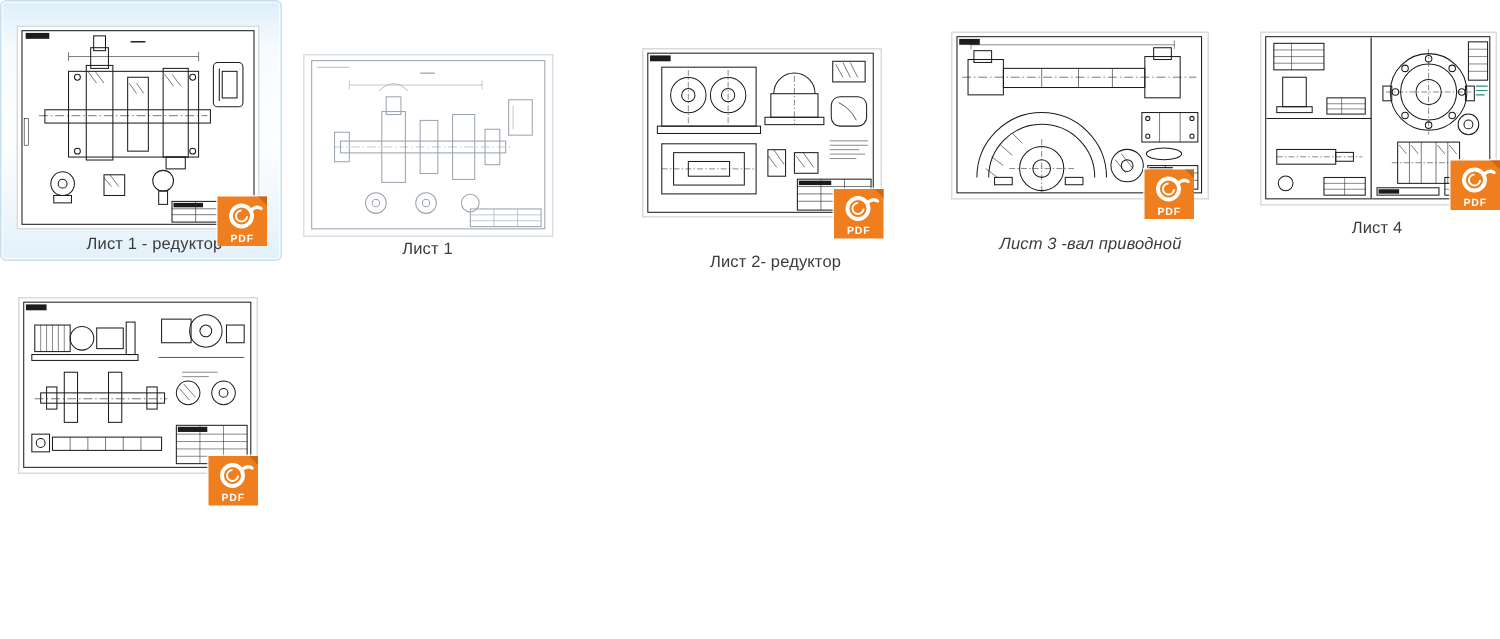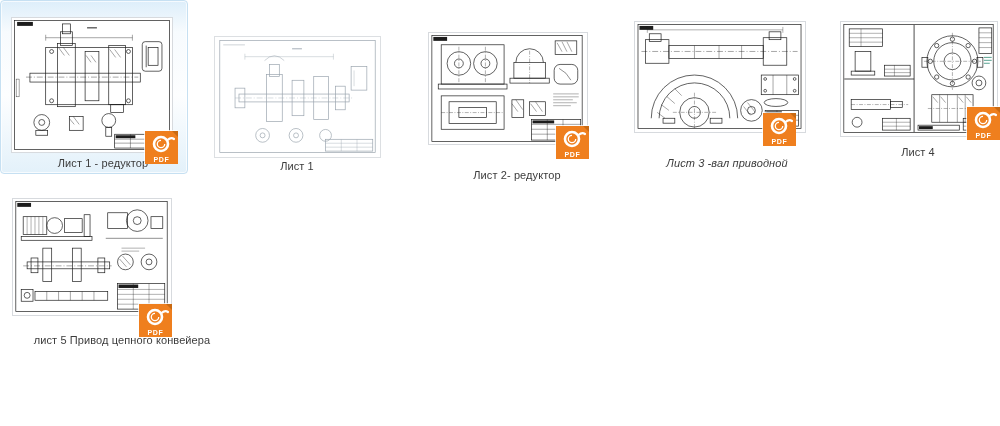--- a/index.html
+++ b/index.html
@@ -94,21 +94,21 @@
           <circle cx="16" cy="12" r="7" stroke-width="2.6"></circle>
           <path d="M22.5 8 Q26 5 29 7" stroke-width="2.2" stroke-linecap="round"></path>
           <path d="M16 8.3 a3.7 3.7 0 1 0 3.7 3.7" stroke-width="1.3"></path>
         </g>
       </svg>
       <span class="badge-label">PDF</span>
     </div>
     <div class="caption cap-shift" style="top:156px;">Лист 1 - редуктор</div>
   </div>
 
-  <div class="item" style="left:204px;top:0;width:186px;height:176px;">
+  <div class="item" style="left:192px;top:0;width:186px;height:176px;">
     <div class="page light" style="left:10px;top:36px;width:167px;height:122px;">
       <svg viewBox="0 0 167 122">
         <g fill="none" stroke="#9aa4ae" stroke-width="0.7">
           <rect x="4.5" y="3.5" width="158" height="114"></rect>
           <line x1="8" y1="8" x2="30" y2="8" stroke-width="0.5"></line>
           <line x1="78" y1="12" x2="88" y2="12" stroke-width="0.9"></line>
           <line x1="20" y1="62" x2="140" y2="62" stroke-width="0.4" stroke-dasharray="6 2 1 2"></line>
           <rect x="24" y="58" width="112" height="8"></rect>
           <rect x="20" y="52" width="10" height="20"></rect>
           <rect x="52" y="38" width="16" height="48"></rect>
@@ -358,16 +358,15 @@
     <div class="badge" style="left:139px;top:112px;">
       <svg class="swirl" viewBox="0 0 33 24">
         <g fill="none" stroke="#ffffff">
           <circle cx="16" cy="12" r="7" stroke-width="2.6"></circle>
           <path d="M22.5 8 Q26 5 29 7" stroke-width="2.2" stroke-linecap="round"></path>
           <path d="M16 8.3 a3.7 3.7 0 1 0 3.7 3.7" stroke-width="1.3"></path>
         </g>
       </svg>
       <span class="badge-label">PDF</span>
     </div>
-    <div class="caption" style="top:142px;">лист 5 Привод цепного конвейера</div>
   </div>
 
 </div>
 
 </body></html>

